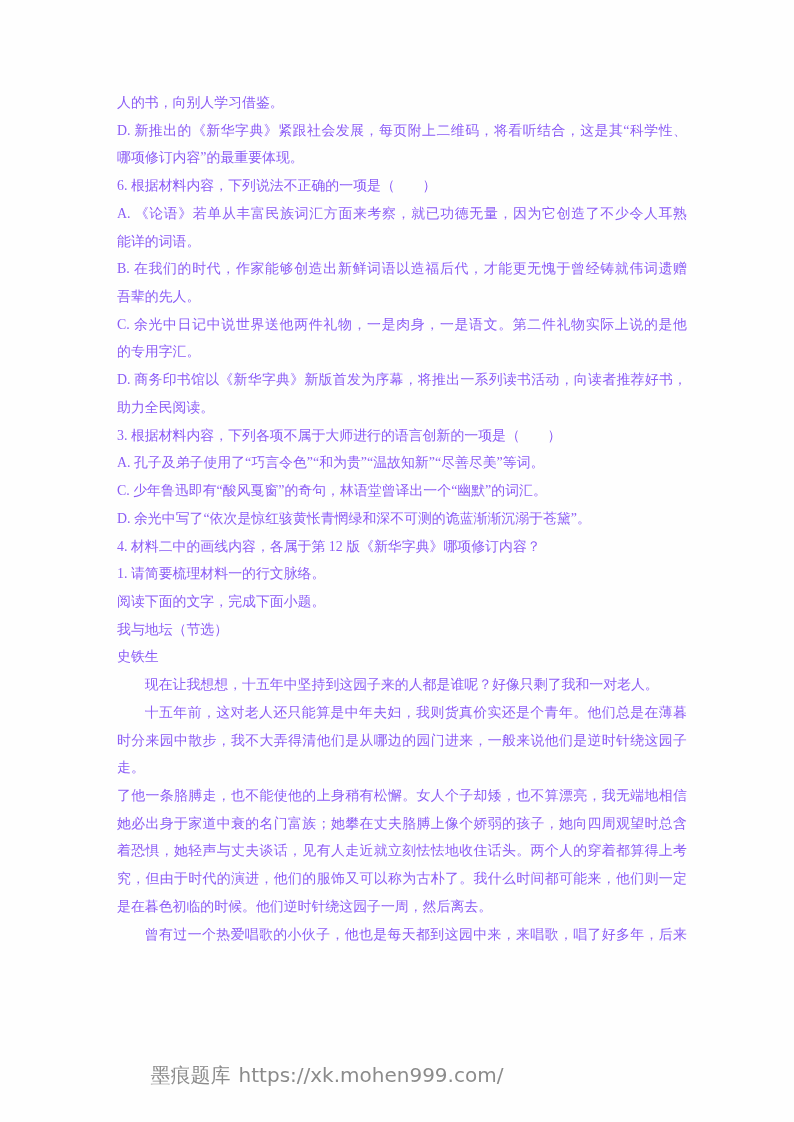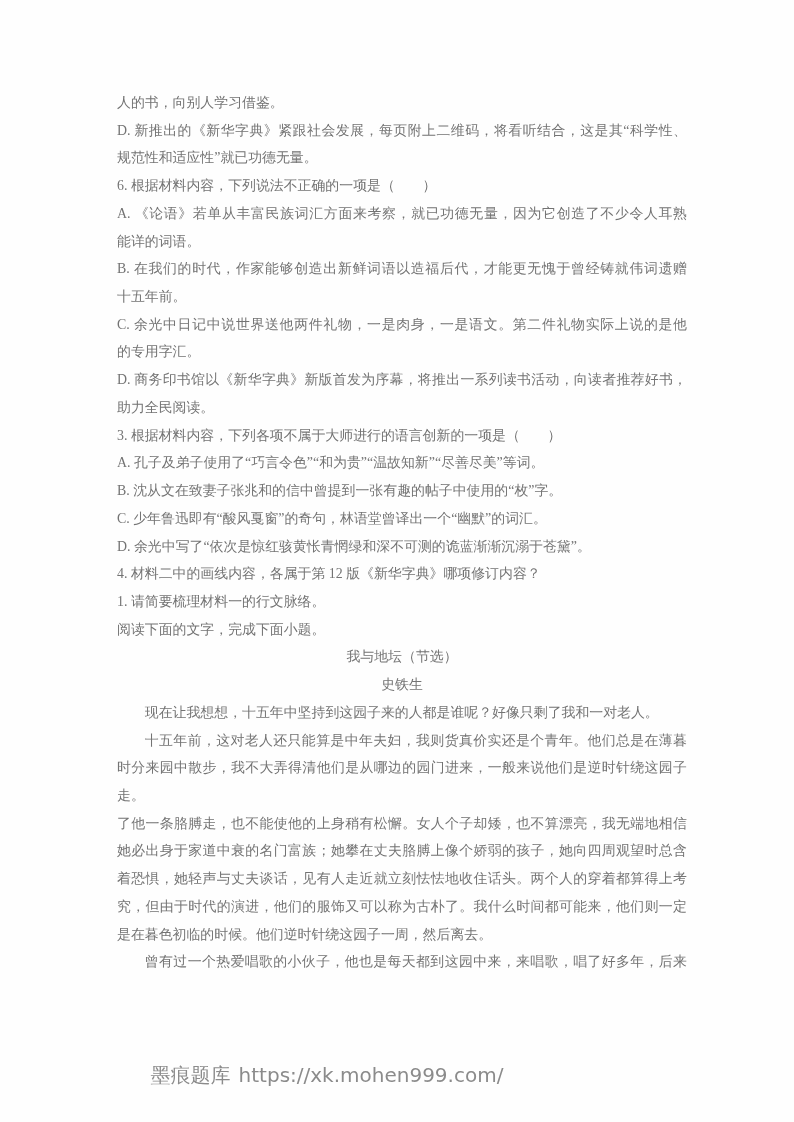--- a/index.html
+++ b/index.html
@@ -13,33 +13,32 @@
     height: 1122px;
     background: #fefefe;
     overflow: hidden;
     font-family: "Liberation Serif", "DejaVu Serif", serif;
   }
   .content {
     position: absolute;
     left: 117px;
     top: 89px;
     width: 570px;
-    color: #737373;
+    color: #8b5cf6;
     font-size: 13.9px;
   }
   .line {
     height: 27.72px;
     line-height: 27.72px;
   }
   .line.fill {
     text-align: justify;
     text-align-last: justify;
   }
   .line.center {
-    text-align: center;
   }
   .line.indent, .line.indent-fill {
     text-indent: 2em;
   }
   .line.indent-fill {
     text-align: justify;
     text-align-last: justify;
   }
   .footer {
     position: absolute;
@@ -56,33 +55,32 @@
     margin-left: 8px;
   }
 </style>
 </head>
 <body>
 
 <div class="page">
   <div class="content">
       <div class="line left">人的书，向别人学习借鉴。</div>
       <div class="line fill">D. 新推出的《新华字典》紧跟社会发展，每页附上二维码，将看听结合，这是其“科学性、</div>
-      <div class="line left">规范性和适应性”就已功德无量。</div>
+      <div class="line left">哪项修订内容”的最重要体现。</div>
       <div class="line left">6. 根据材料内容，下列说法不正确的一项是（　　）</div>
       <div class="line fill">A. 《论语》若单从丰富民族词汇方面来考察，就已功德无量，因为它创造了不少令人耳熟</div>
       <div class="line left">能详的词语。</div>
       <div class="line fill">B. 在我们的时代，作家能够创造出新鲜词语以造福后代，才能更无愧于曾经铸就伟词遗赠</div>
-      <div class="line left">十五年前。</div>
+      <div class="line left">吾辈的先人。</div>
       <div class="line fill">C. 余光中日记中说世界送他两件礼物，一是肉身，一是语文。第二件礼物实际上说的是他</div>
       <div class="line left">的专用字汇。</div>
       <div class="line fill">D. 商务印书馆以《新华字典》新版首发为序幕，将推出一系列读书活动，向读者推荐好书，</div>
       <div class="line left">助力全民阅读。</div>
       <div class="line left">3. 根据材料内容，下列各项不属于大师进行的语言创新的一项是（　　）</div>
       <div class="line left">A. 孔子及弟子使用了“巧言令色”“和为贵”“温故知新”“尽善尽美”等词。</div>
-      <div class="line left">B. 沈从文在致妻子张兆和的信中曾提到一张有趣的帖子中使用的“枚”字。</div>
       <div class="line left">C. 少年鲁迅即有“酸风戛窗”的奇句，林语堂曾译出一个“幽默”的词汇。</div>
       <div class="line left">D. 余光中写了“依次是惊红骇黄怅青惘绿和深不可测的诡蓝渐渐沉溺于苍黛”。</div>
       <div class="line left">4. 材料二中的画线内容，各属于第 12 版《新华字典》哪项修订内容？</div>
       <div class="line left">1. 请简要梳理材料一的行文脉络。</div>
       <div class="line left">阅读下面的文字，完成下面小题。</div>
       <div class="line center">我与地坛（节选）</div>
       <div class="line center">史铁生</div>
       <div class="line indent">现在让我想想，十五年中坚持到这园子来的人都是谁呢？好像只剩了我和一对老人。</div>
       <div class="line indent-fill">十五年前，这对老人还只能算是中年夫妇，我则货真价实还是个青年。他们总是在薄暮</div>
       <div class="line fill">时分来园中散步，我不大弄得清他们是从哪边的园门进来，一般来说他们是逆时针绕这园子</div>

